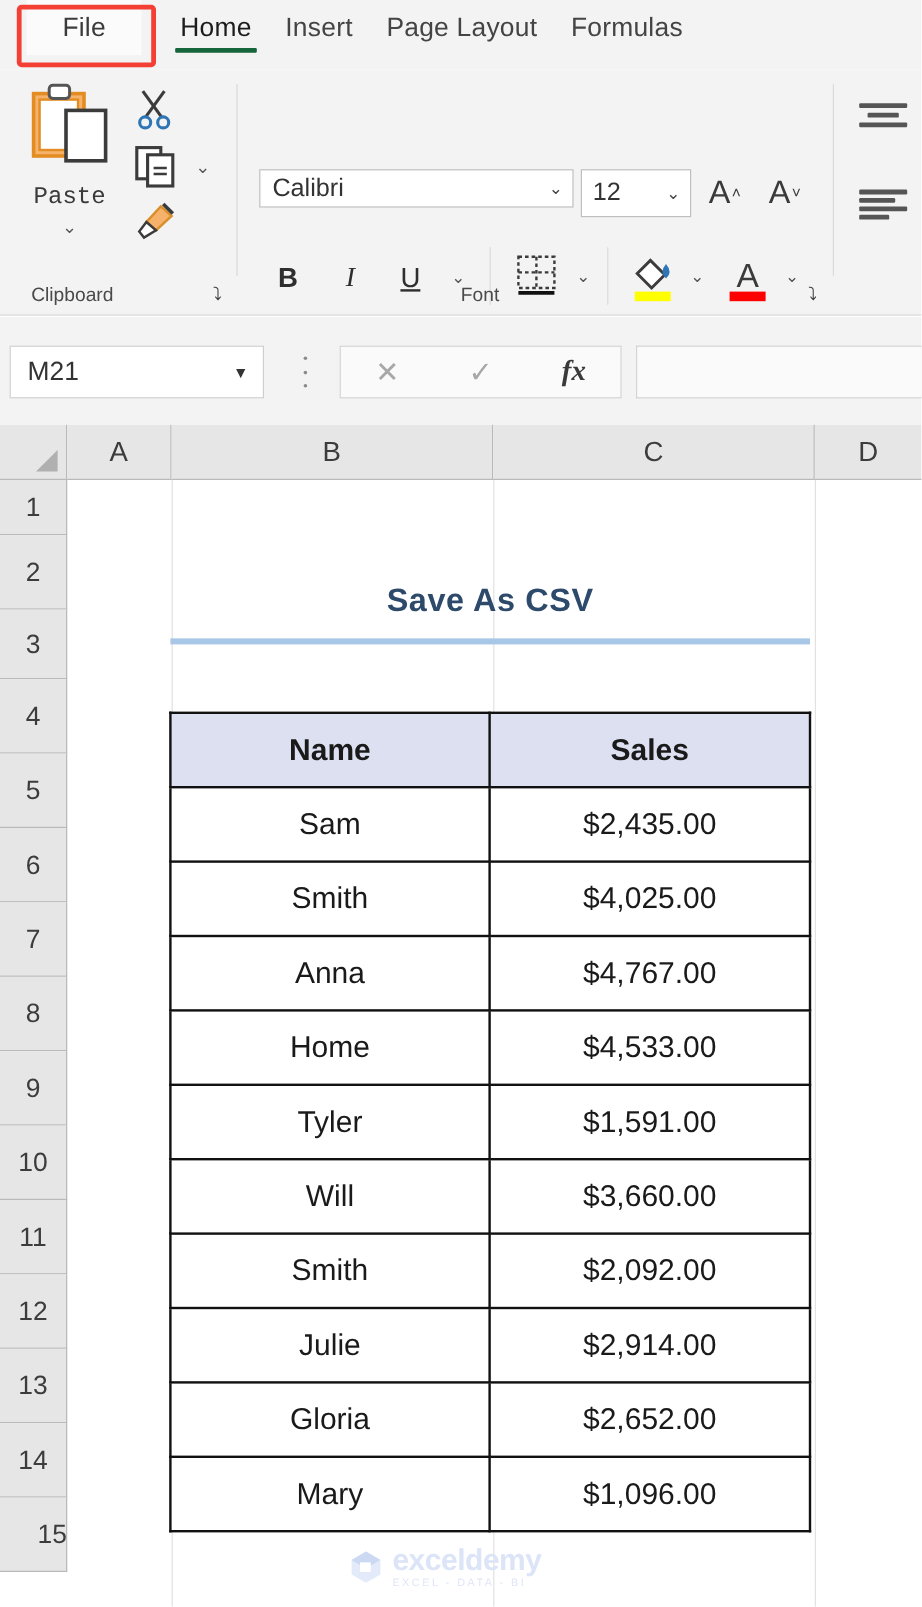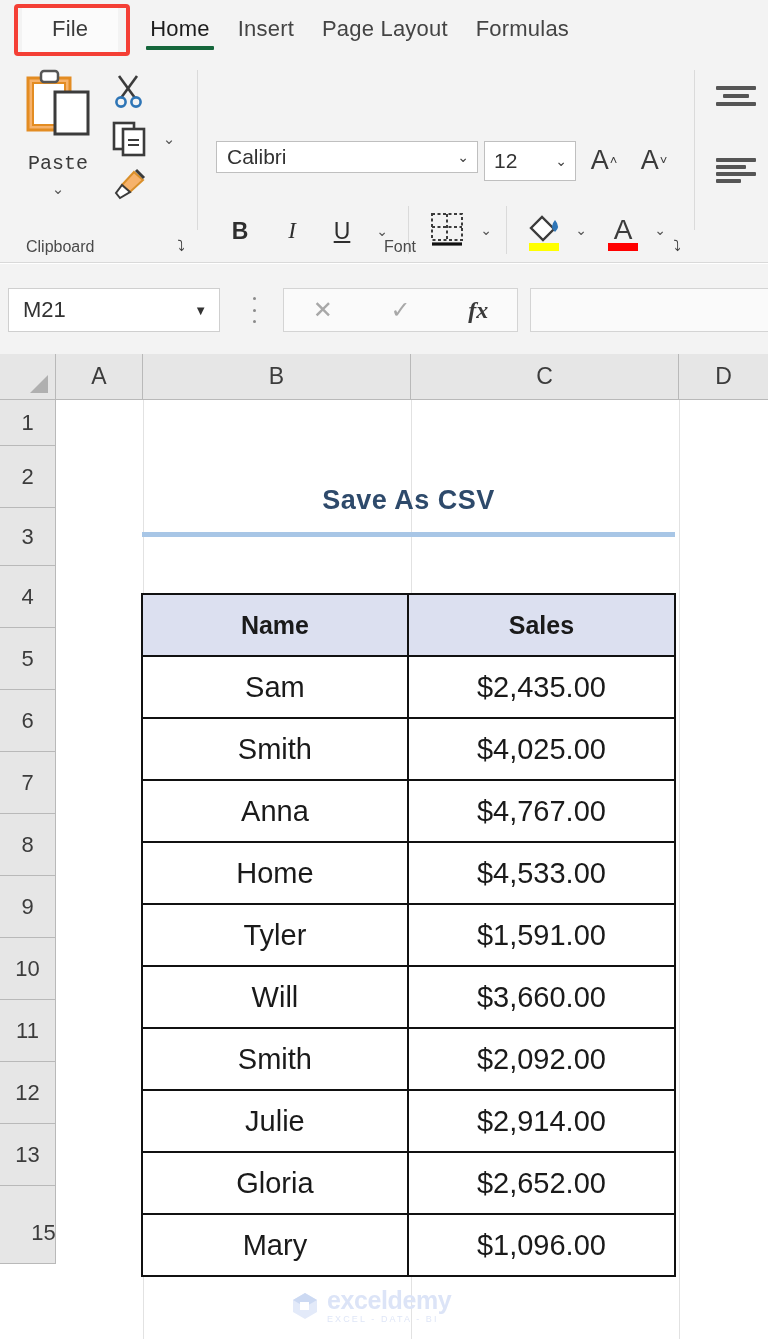--- a/index.html
+++ b/index.html
@@ -8,21 +8,21 @@
     background: #ffffff;
     font-family: "Liberation Sans", sans-serif;
     overflow: hidden;
   }
   #app { position: relative; width: 768px; height: 1339px; background:#fff; }
 
   
   .ribbon-tabs {
     position: absolute; left:0; top:0; width:768px; height:58px;
     background:#f3f3f3;
-    display:flex; align-items:center;
+    display:flex; align-items:flex-start;
   }
   .tab {
     position: relative;
     font-size: 22px; color:#444; letter-spacing:0.2px;
     padding: 4px 14px; height:46px;
     display:flex; align-items:center; justify-content:center;
     cursor: pointer;
   }
   .tab.file {
     background:#fbfbfb; color:#3b3b3b;
@@ -182,21 +182,21 @@
     position:absolute; left:142px; top:532px; width:533px; height:5px;
     background:#a8c6e6;
   }
   .dtable {
     position:absolute; left:141px; top:593px; width:535px;
     border-collapse:collapse;
   }
   .dtable td, .dtable th {
     border:2px solid #111;
     height:62px; text-align:center; vertical-align:middle;
-    font-size:29px; color:#1a1a1a; background:#fff;
+    font-size:25px; color:#1a1a1a; background:#fff;
   }
   .dtable th { background:#dce0f0; font-weight:bold; font-size:25px; height:62px;}
   .dtable .c-name { width:267px; }
   .dtable .c-sales { width:268px; }
 
   .watermark {
     position:absolute; left:290px; top:1288px;
     display:flex; align-items:center; gap:7px; opacity:1;
   }
   .wm-cube { width:30px;height:30px; position:relative; }
@@ -382,21 +382,21 @@
         <div class="rowhdr" style="top: 274px; height: 62px;">5</div>
         <div class="rowhdr" style="top: 336px; height: 62px;">6</div>
         <div class="rowhdr" style="top: 398px; height: 62px;">7</div>
         <div class="rowhdr" style="top: 460px; height: 62px;">8</div>
         <div class="rowhdr" style="top: 522px; height: 62px;">9</div>
         <div class="rowhdr" style="top: 584px; height: 62px;">10</div>
         <div class="rowhdr" style="top: 646px; height: 62px;">11</div>
         <div class="rowhdr" style="top: 708px; height: 62px;">12</div>
         <div class="rowhdr" style="top: 770px; height: 62px;">13</div>
         <div class="rowhdr" style="top: 832px; height: 62px;">14</div>
-        <div class="rowhdr" style="top: 848px; height: 62px; padding-left: 32px;">15</div>
+        <div class="rowhdr" style="top: 894px; height: 62px; padding-left: 32px;">15</div>
       </div>
     <div class="gridline-v" style="left:143px; top:46px; bottom:0;"></div>
     <div class="gridline-v" style="left:411px; top:46px; bottom:0;"></div>
     <div class="gridline-v" style="left:679px; top:46px; bottom:0;"></div>
   </div>
 
   <div class="sheet-title">Save As CSV</div>
   <div class="title-rule"></div>
 
   <table class="dtable">

